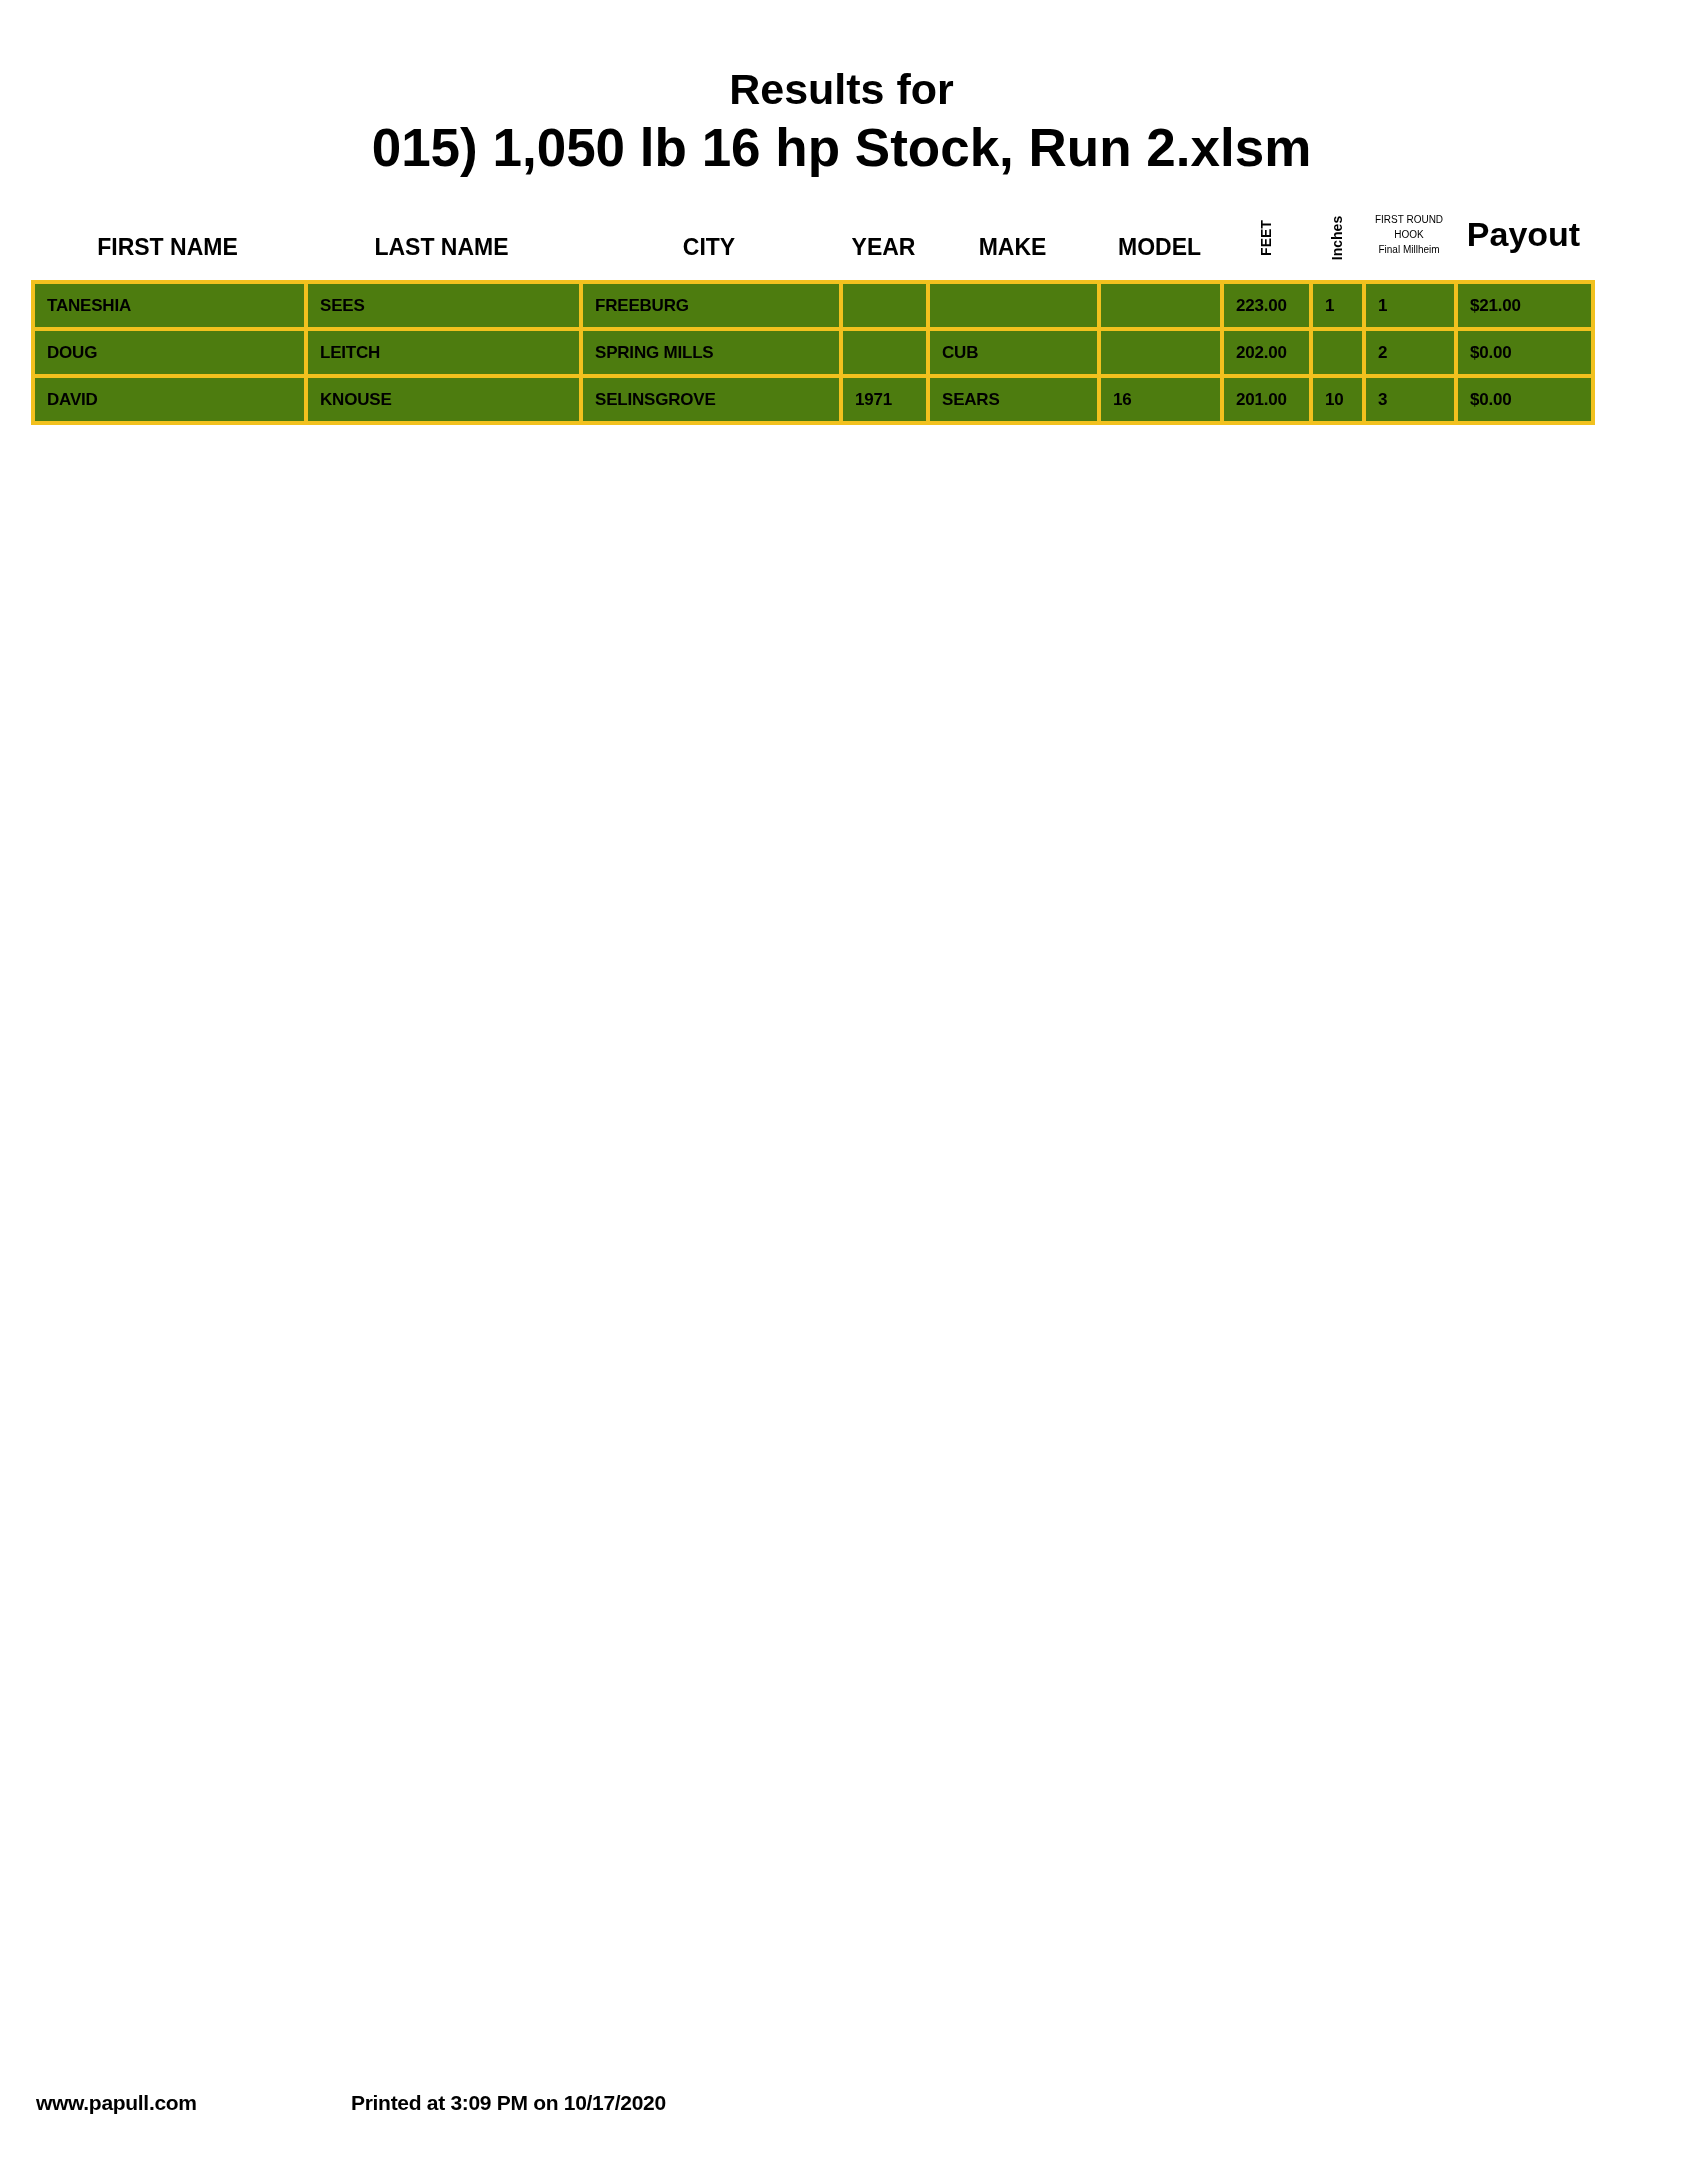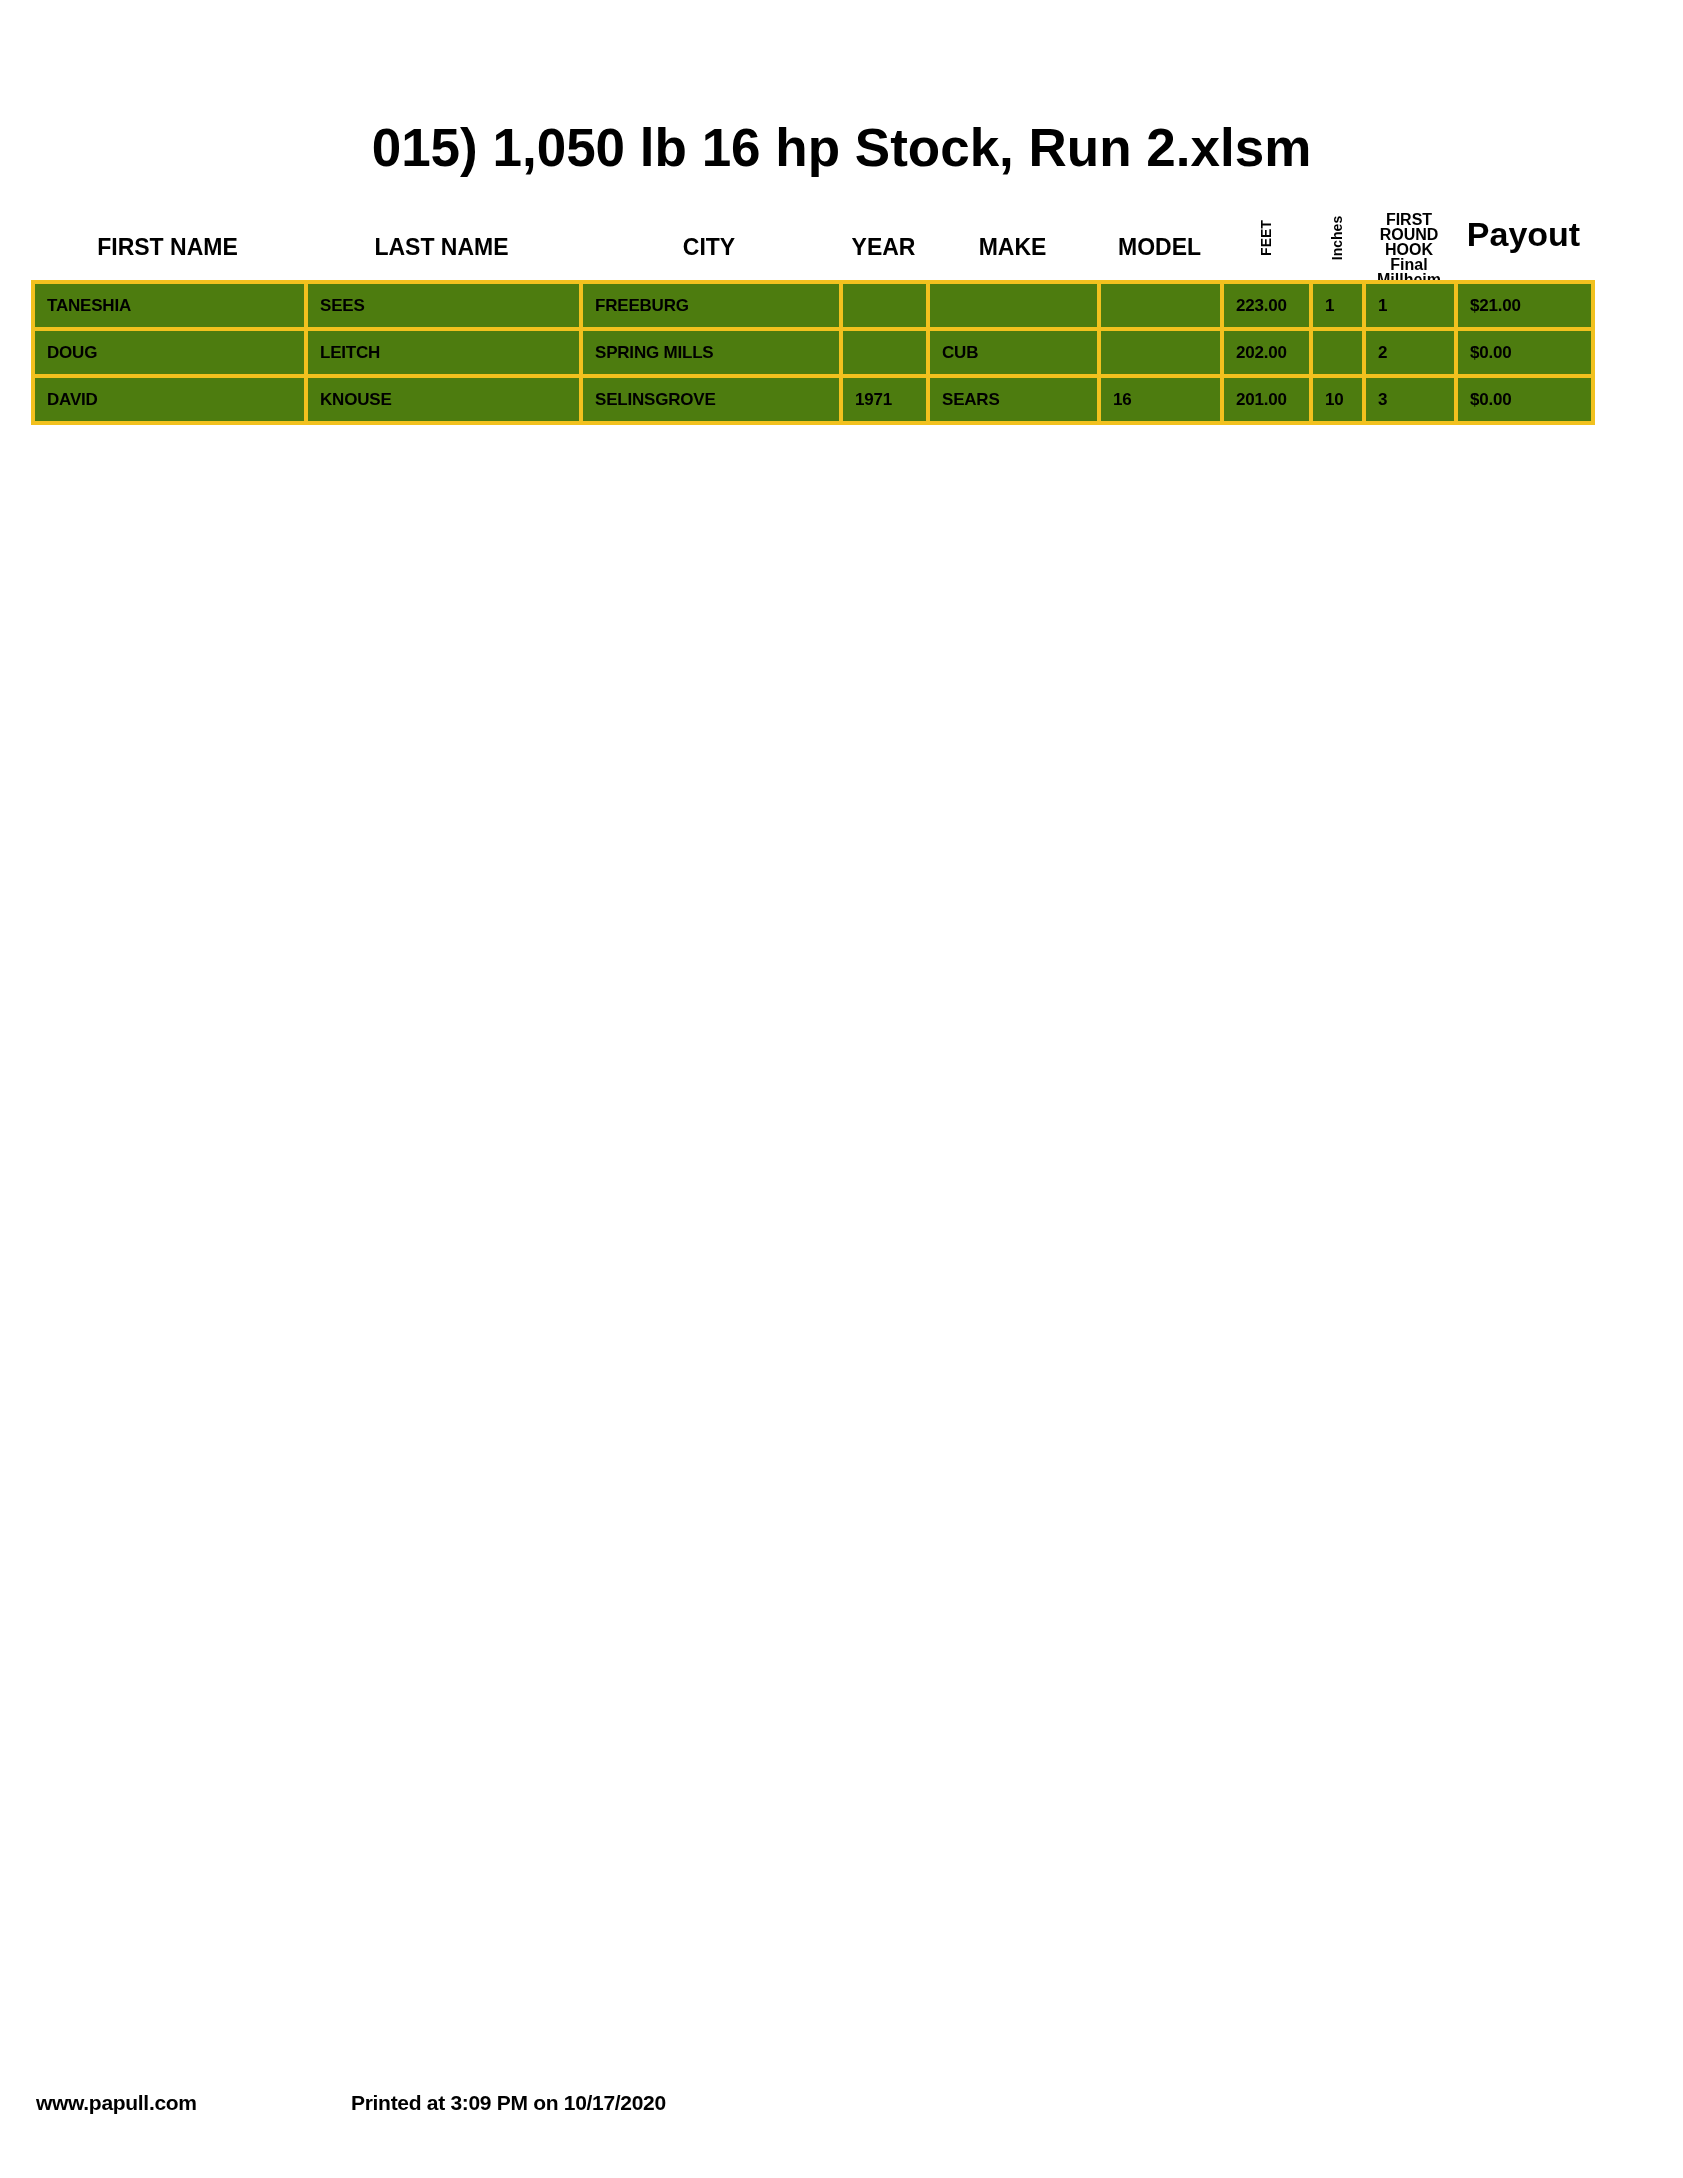--- a/index.html
+++ b/index.html
@@ -54,22 +54,22 @@
     white-space: nowrap;
   }
   .hdr-feet   { left: 1231px; top: 228px; }
   .hdr-inches { left: 1302px; top: 228px; }
 
   .hdr-hook {
     position: absolute;
     left: 1363px;
     top: 212px;
     width: 92px;
-    font-weight: bold;
-    font-size: 16px;
+    font-weight: normal;
+    font-size: 10px;
     line-height: 15px;
     text-align: center;
   }
   .hdr-payout {
     position: absolute;
     left: 1455px;
     top: 215px;
     width: 137px;
     font-weight: bold;
     font-size: 34px;
@@ -119,20 +119,21 @@
   }
   .footer-line1   { left: 36px;  top: 2060px; }
   .footer-www     { left: 36px;  top: 2091px; }
   .footer-printed { left: 351px; top: 2091px; }
 </style>
 </head>
 <body>
 
 <div class="page">
 
+  <div class="title1">Results for</div>
   <div class="title2">015) 1,050 lb 16 hp Stock, Run 2.xlsm</div>
 
   <div class="hdr hdr-first">FIRST NAME</div>
   <div class="hdr hdr-last">LAST NAME</div>
   <div class="hdr hdr-city">CITY</div>
   <div class="hdr hdr-year">YEAR</div>
   <div class="hdr hdr-make">MAKE</div>
   <div class="hdr hdr-model">MODEL</div>
 
   <div class="hdr-rot hdr-feet">FEET</div>

